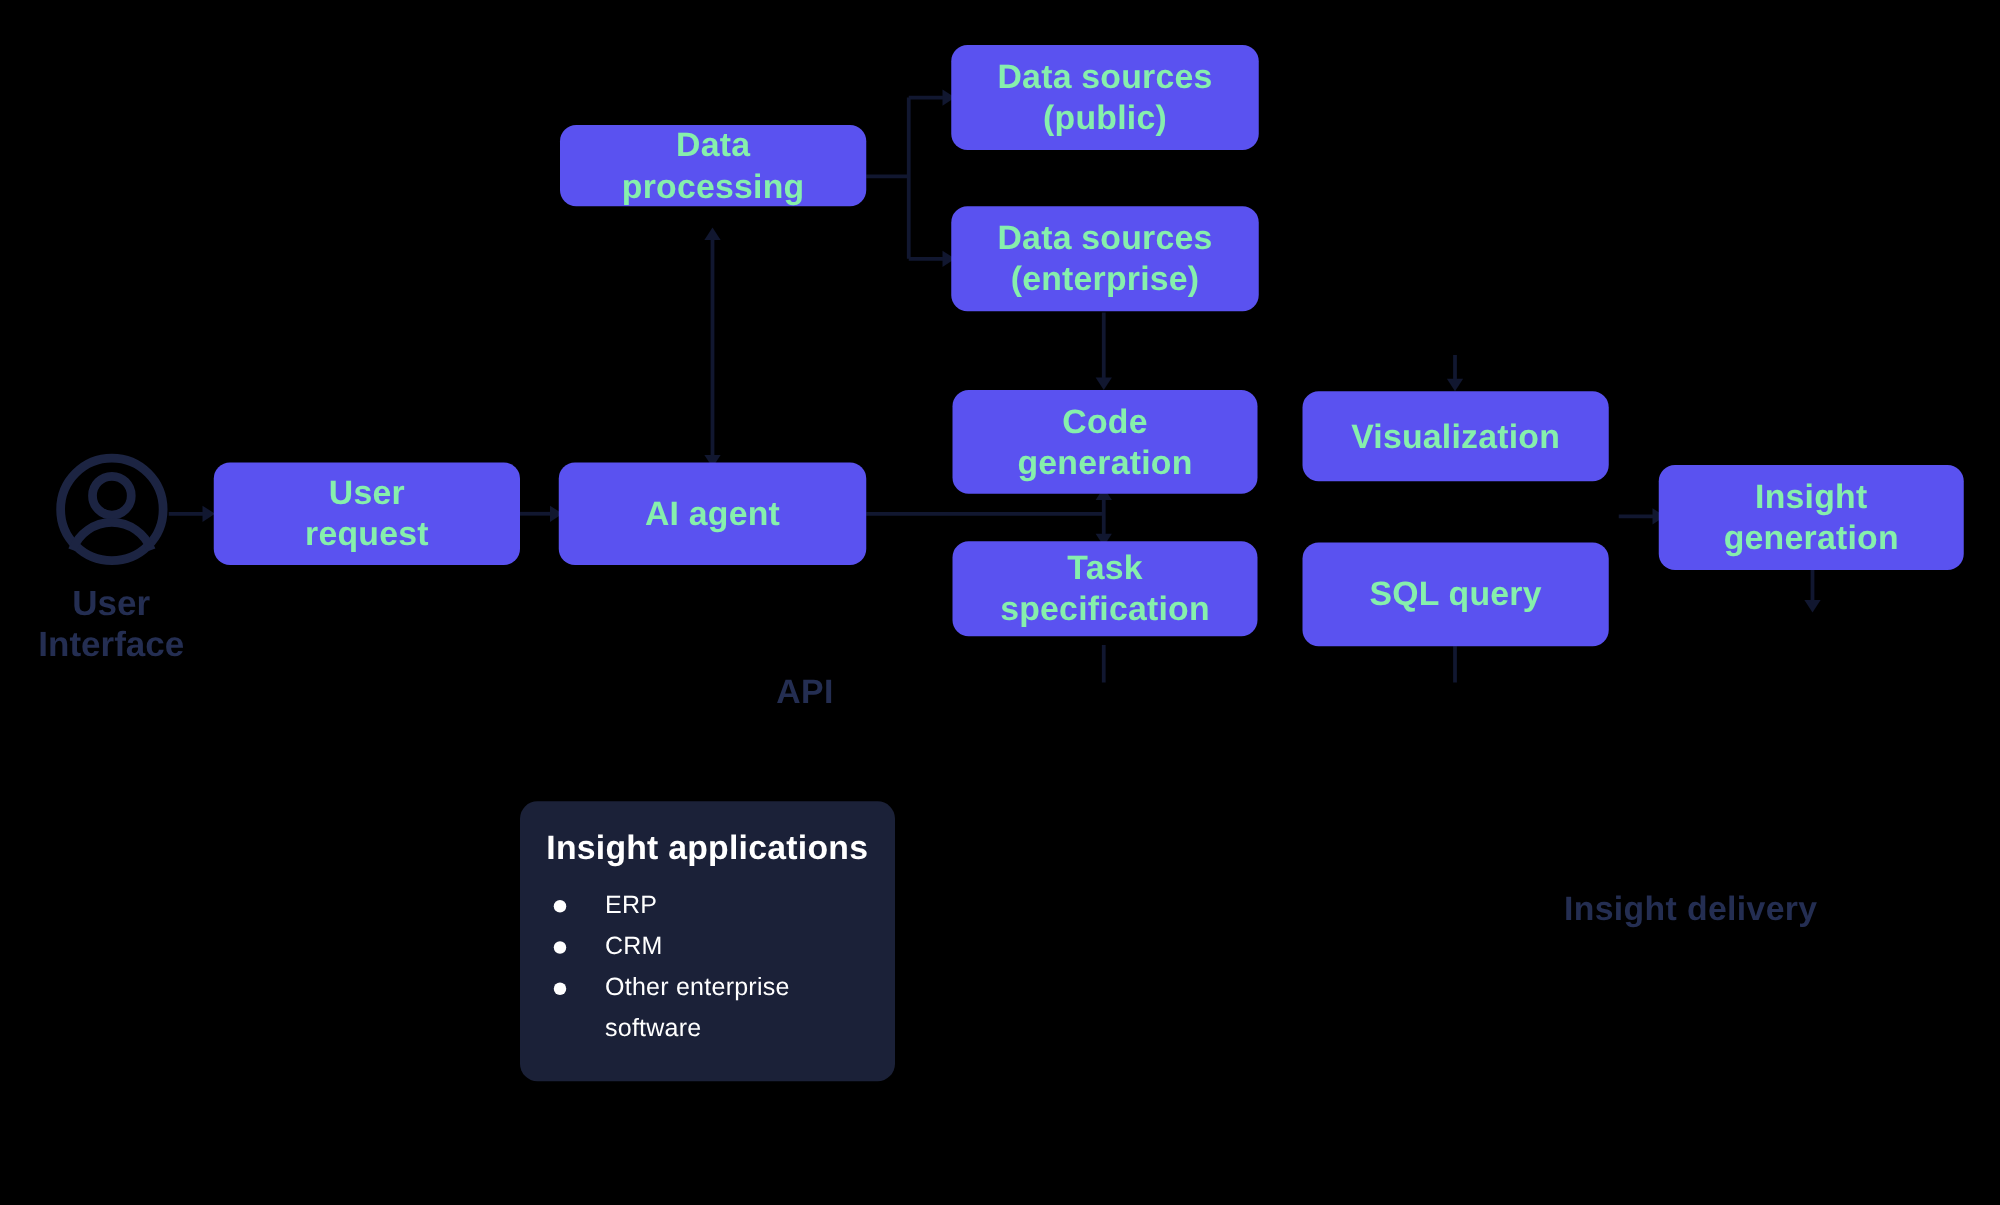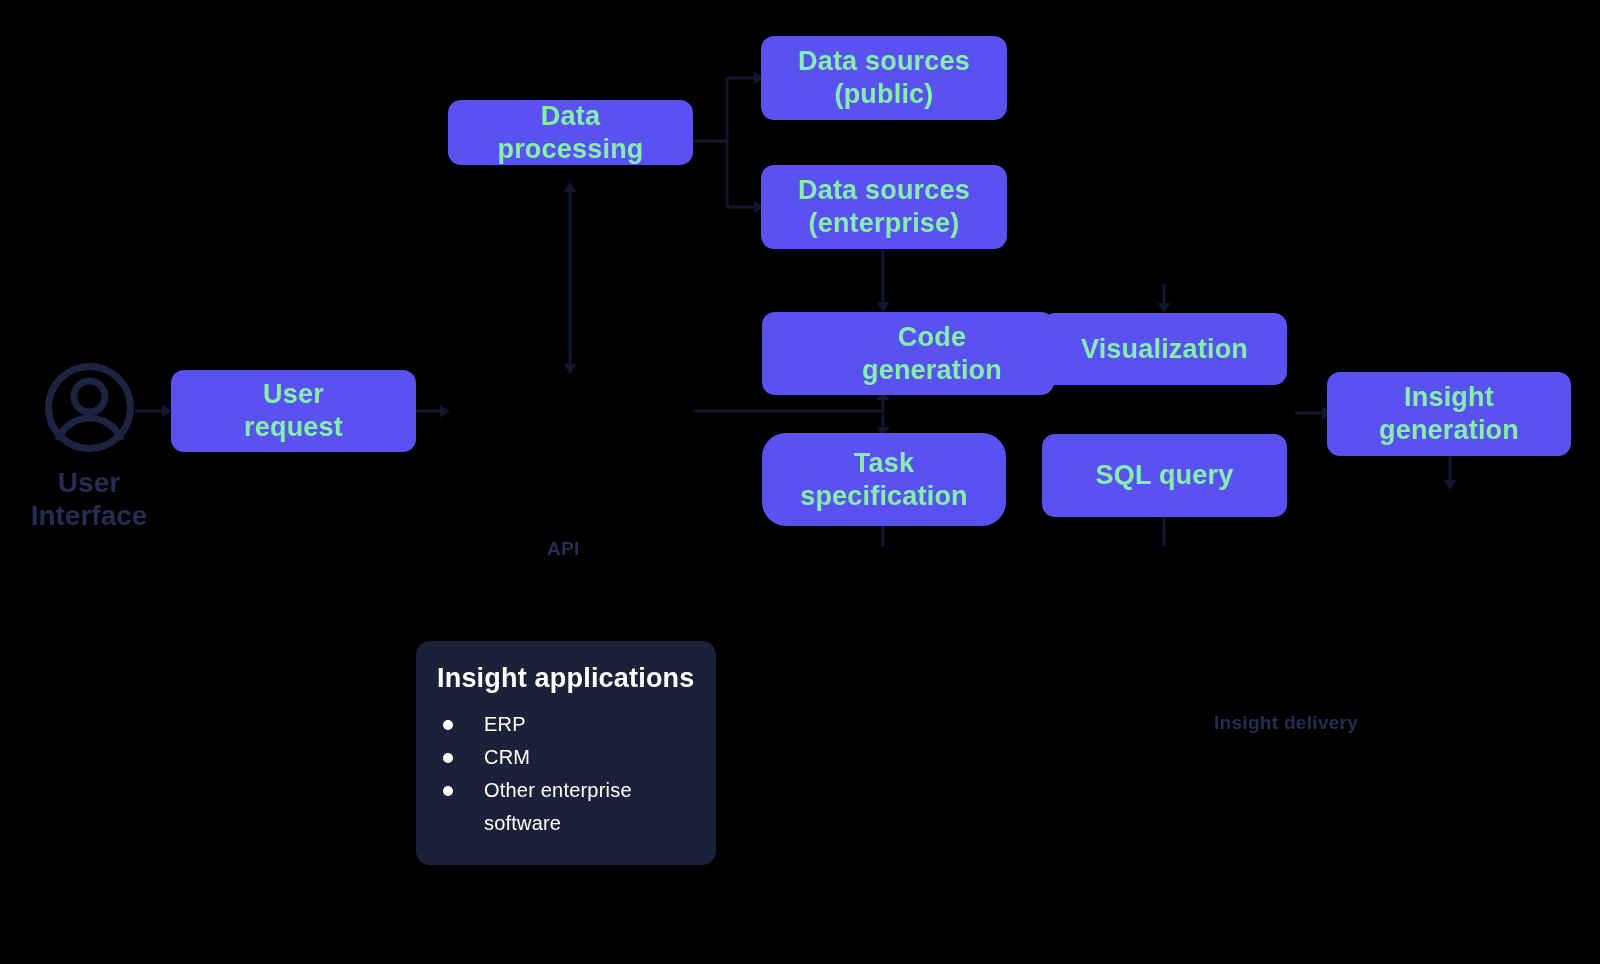--- a/index.html
+++ b/index.html
@@ -36,25 +36,25 @@
     font-size: 27px;
     line-height: 33px;
     font-weight: bold;
     white-space: pre-line;
     letter-spacing: 0.2px;
   }
   
   #n-data-processing        { left: 448px;  top: 100px; width: 245px; height: 65px; }
   #n-data-sources-public    { left: 761px;  top: 36px;  width: 246px; height: 84px; }
   #n-data-sources-enterprise{ left: 761px;  top: 165px; width: 246px; height: 84px; }
-  #n-code-generation        { left: 762px;  top: 312px; width: 244px; height: 83px; padding-left: 48px; }
+  #n-code-generation        { left: 762px;  top: 312px; width: 244px; height: 83px; }
   #n-visualization          { left: 1042px; top: 313px; width: 245px; height: 72px; }
   #n-user-request           { left: 171px;  top: 370px; width: 245px; height: 82px; }
   #n-ai-agent               { left: 447px;  top: 370px; width: 246px; height: 82px; }
-  #n-task-specification     { left: 762px;  top: 433px; width: 244px; height: 93px; border-radius: 24px; }
+  #n-task-specification     { left: 762px;  top: 433px; width: 244px; height: 76px; }
   #n-sql-query              { left: 1042px; top: 434px; width: 245px; height: 83px; text-align: right; }
   #n-insight-generation     { left: 1327px; top: 372px; width: 244px; height: 84px; }
 
   .user-figure {
     position: absolute;
     left: 0; top: 360px;
     width: 178px;
     text-align: center;
   }
   .user-figure svg {
@@ -66,23 +66,23 @@
     color: #242E52;
     font-size: 28px;
     line-height: 33px;
     font-weight: bold;
     white-space: pre-line;
     text-align: center;
   }
   .float-label {
     position: absolute;
     color: #242E52;
-    font-size: 19px;
-    font-weight: bold;
-    text-align: left;
+    font-size: 27px;
+    font-weight: bold;
+    text-align: right;
     letter-spacing: 0.3px;
   }
   #lbl-api { left: 547px; top: 538px; width: 120px; }
   #lbl-insight-delivery { left: 1214px; top: 712px; width: 240px; }
 
   .panel {
     position: absolute;
     left: 416px; top: 641px;
     width: 300px; height: 224px;
     background: #1B2138;
@@ -190,20 +190,23 @@
     <span class="node-label">Code
 generation</span>
   </div>
   <div class="node" id="n-visualization">
     <span class="node-label">Visualization</span>
   </div>
   <div class="node" id="n-user-request">
     <span class="node-label">User
 request</span>
   </div>
+  <div class="node" id="n-ai-agent">
+    <span class="node-label">AI agent</span>
+  </div>
   <div class="node" id="n-task-specification">
     <span class="node-label">Task
 specification</span>
   </div>
   <div class="node" id="n-sql-query">
     <span class="node-label">SQL query</span>
   </div>
   <div class="node" id="n-insight-generation">
     <span class="node-label">Insight
 generation</span>

